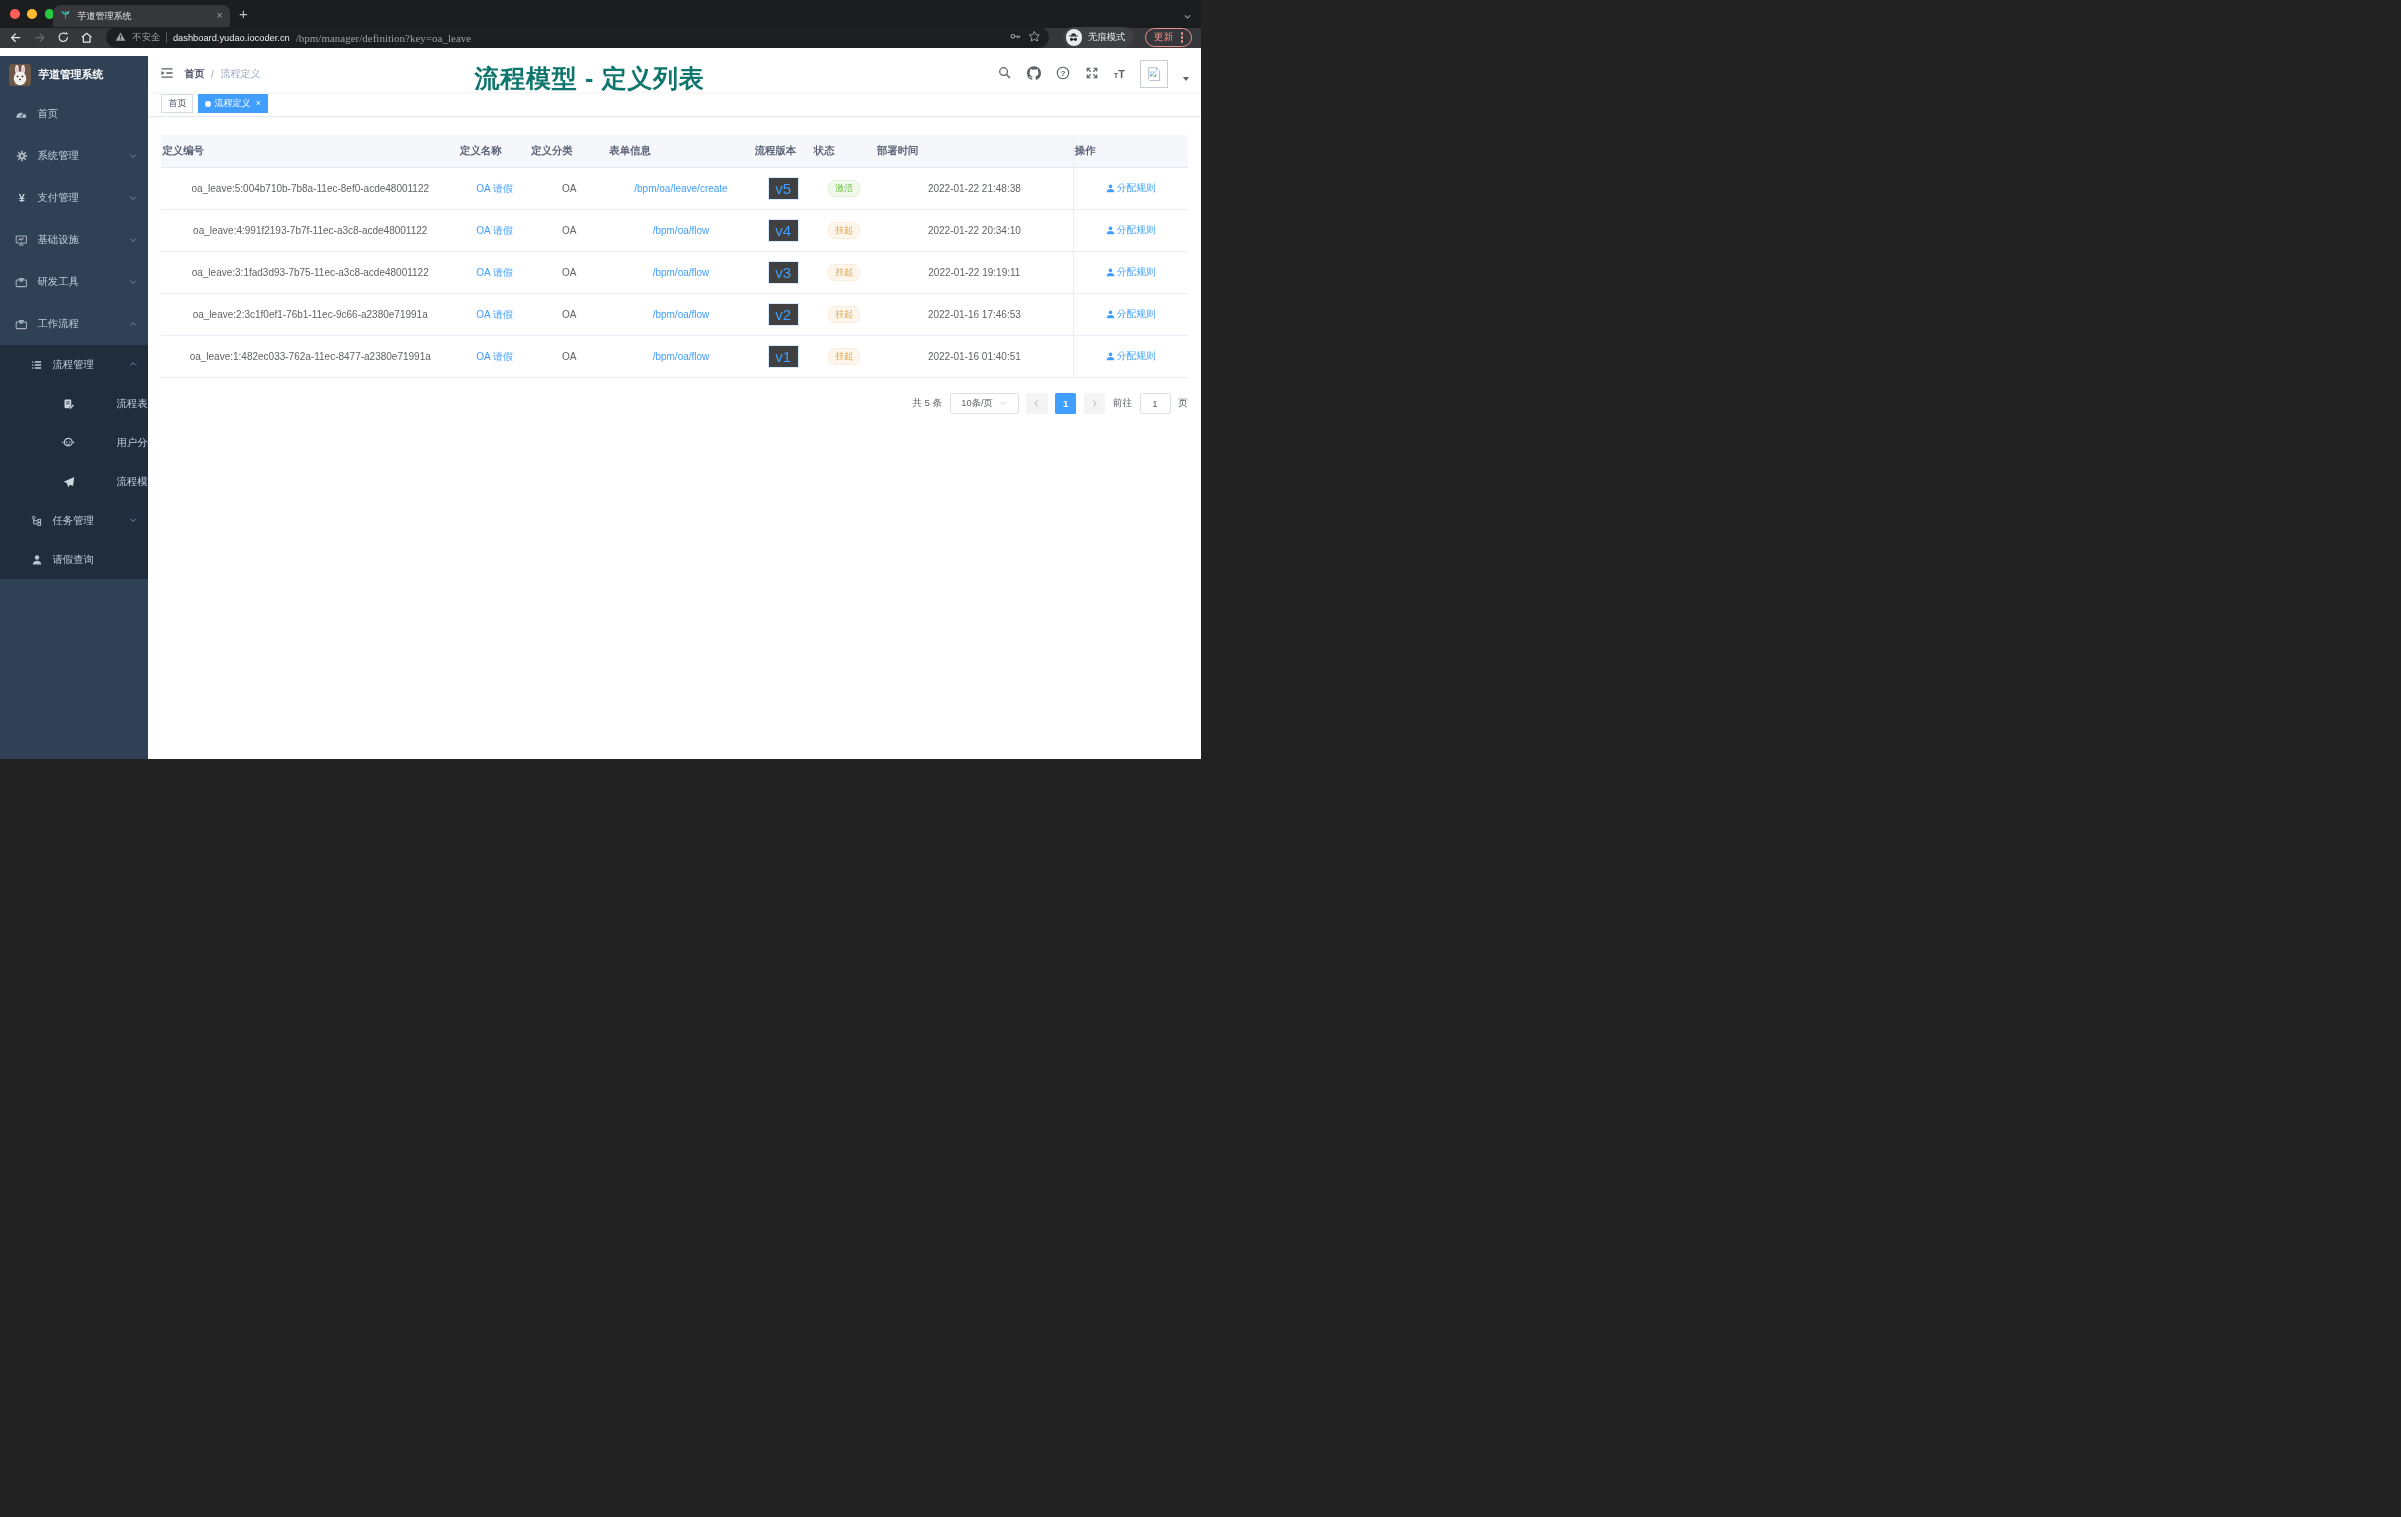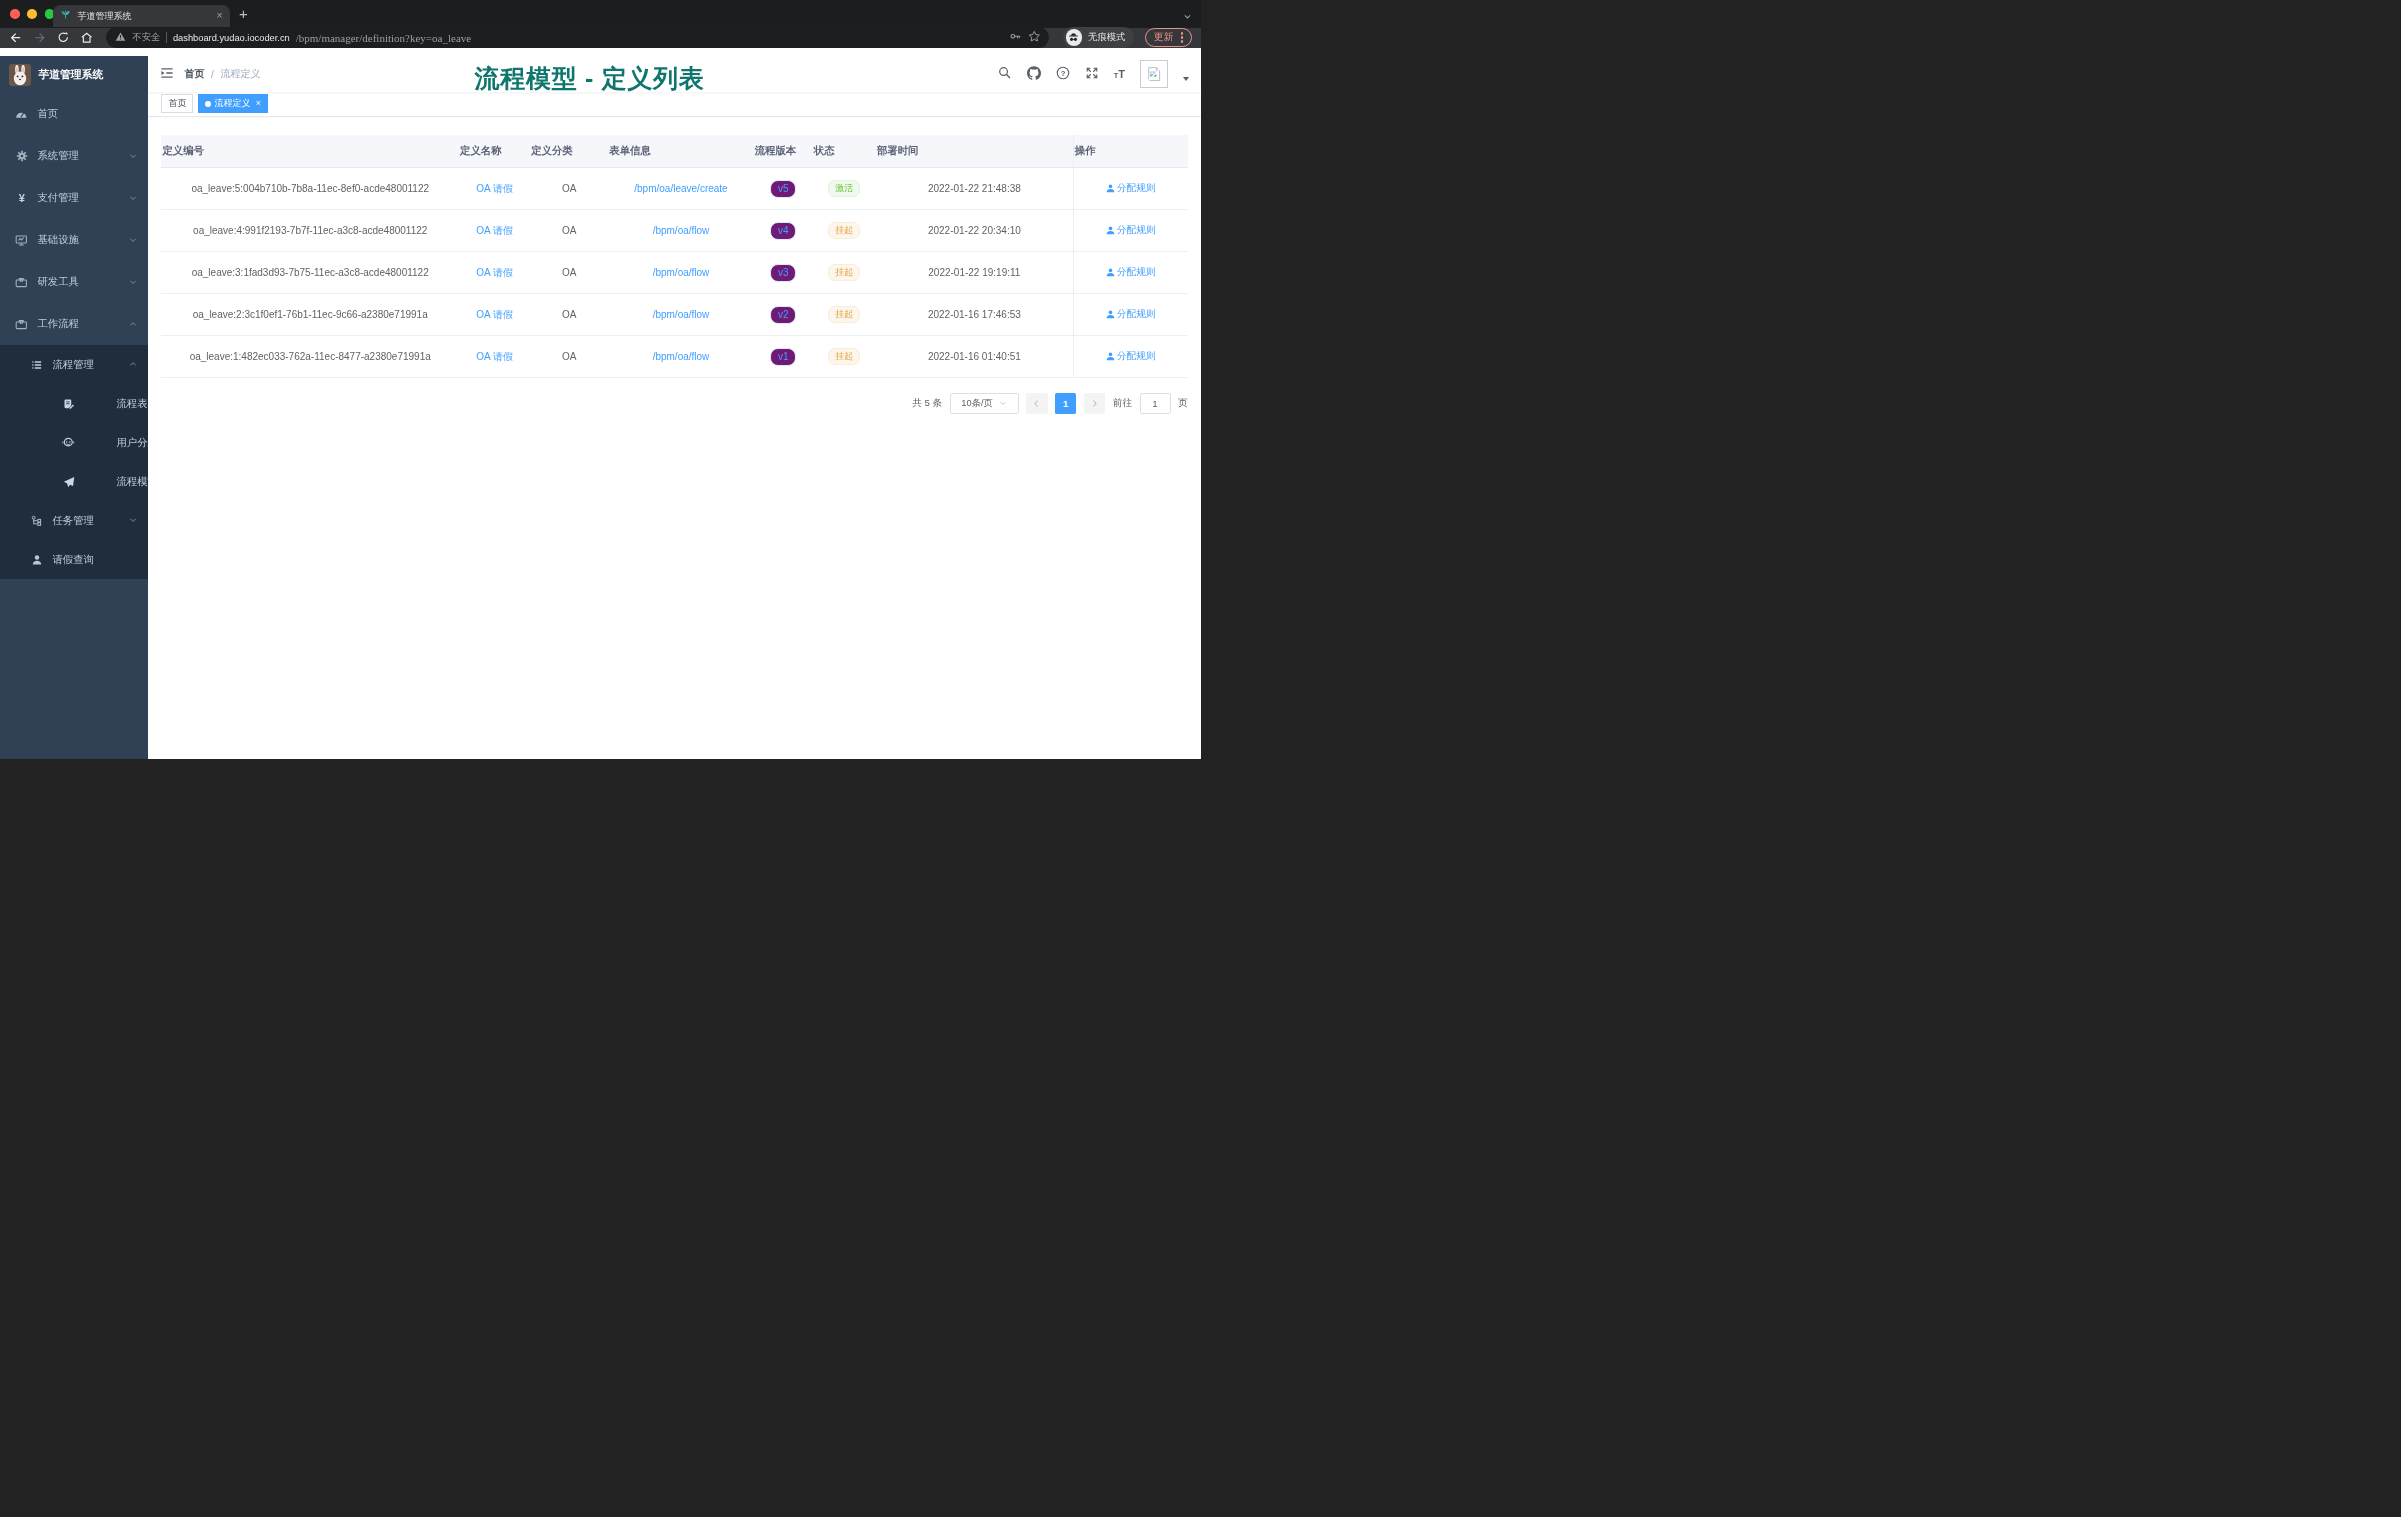--- a/index.html
+++ b/index.html
@@ -80,22 +80,22 @@
   .tag-close{font-size:9px;line-height:1;margin-left:1.5px;}
 
   .content{flex:1;background:#fff;padding:18px 13.4px 0;position:relative;overflow:hidden;}
   table{width:100%;border-collapse:collapse;table-layout:fixed;}
   thead th{background:#f6f7fa;height:33px;font-size:10.4px;font-weight:600;color:#5b6477;
            text-align:left;border-bottom:0.7px solid #e6eaf0;}
   tbody td{height:42px;text-align:center;font-size:10px;color:#606266;
            border-bottom:0.7px solid #ebeef5;white-space:nowrap;overflow:hidden;}
   .op-col{border-left:0.7px solid #ebeef5;}
   .link{color:#409eff;cursor:pointer;}
-  .ver-badge{display:inline-block;padding:3px 6.7px;background:#701a75;border:0.7px solid #d9ecff;
-             color:#409eff;border-radius:8px;font-size:10px;line-height:1;}
+  .ver-badge{display:inline-block;padding:3px 6.7px;background:#404040;border:0.7px solid #d9ecff;
+             color:#409eff;border-radius:1px;font-size:15px;line-height:1;}
   .status-badge{display:inline-block;padding:3px 6px;border-radius:7px;font-size:9px;line-height:1;}
   .st-green{background:#f0f9eb;border:0.7px solid #e1f3d8;color:#67c23a;}
   .st-orange{background:#fdf6ec;border:0.7px solid #faecd8;color:#e6a23c;}
   .action-link{color:#409eff;font-size:9.7px;display:inline-flex;align-items:center;gap:2px;cursor:pointer;}
 
   .pagination{display:flex;align-items:center;justify-content:flex-end;gap:7.4px;
               margin-top:15px;font-size:9.7px;color:#606266;}
   .pg-select{width:69px;height:21px;border:0.7px solid #dcdfe6;border-radius:2.2px;display:flex;
              align-items:center;justify-content:center;gap:6px;font-size:9.3px;color:#606266;cursor:pointer;}
   .pg-btn{width:21.5px;height:21px;background:#f4f4f5;border-radius:1.5px;display:flex;

